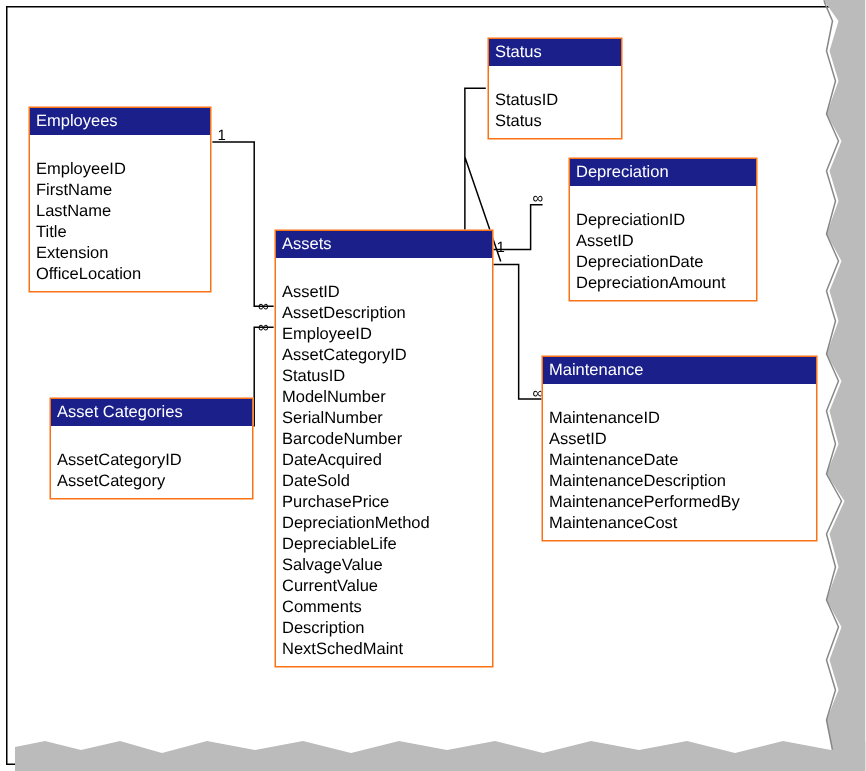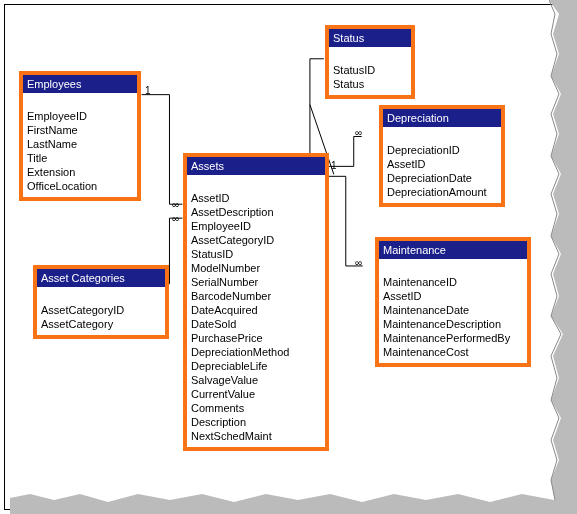--- a/index.html
+++ b/index.html
@@ -26,21 +26,21 @@
     pointer-events: none;
   }
   .shadowband {
     position: absolute;
     left: 10px; right: 0; bottom: 0; height: 22px;
     pointer-events: none;
   }
   .table {
     position: absolute;
     background: #fff;
-    border: 4px solid #f97316;
+    border: 1px solid #f97316;
     font-size: 11px;
     line-height: 14px;
     box-shadow: 0 0 0 0;
   }
   .table .hdr {
     background: #1a1f8a;
     color: #fff;
     padding: 2px 4px;
     font-weight: normal;
     font-size: 11px;
@@ -141,21 +141,21 @@
       <div class="row">DepreciationMethod</div>
       <div class="row">DepreciableLife</div>
       <div class="row">SalvageValue</div>
       <div class="row">CurrentValue</div>
       <div class="row">Comments</div>
       <div class="row">Description</div>
       <div class="row">NextSchedMaint</div>
     </div>
   </div>
 
-  <div class="table" style="left:370px;top:232px;width:156px">
+  <div class="table" style="left:356px;top:232px;width:184px">
     <div class="hdr">Maintenance</div>
     <div class="body">
       <div class="row">MaintenanceID</div>
       <div class="row">AssetID</div>
       <div class="row">MaintenanceDate</div>
       <div class="row">MaintenanceDescription</div>
       <div class="row">MaintenancePerformedBy</div>
       <div class="row">MaintenanceCost</div>
     </div>
   </div>

